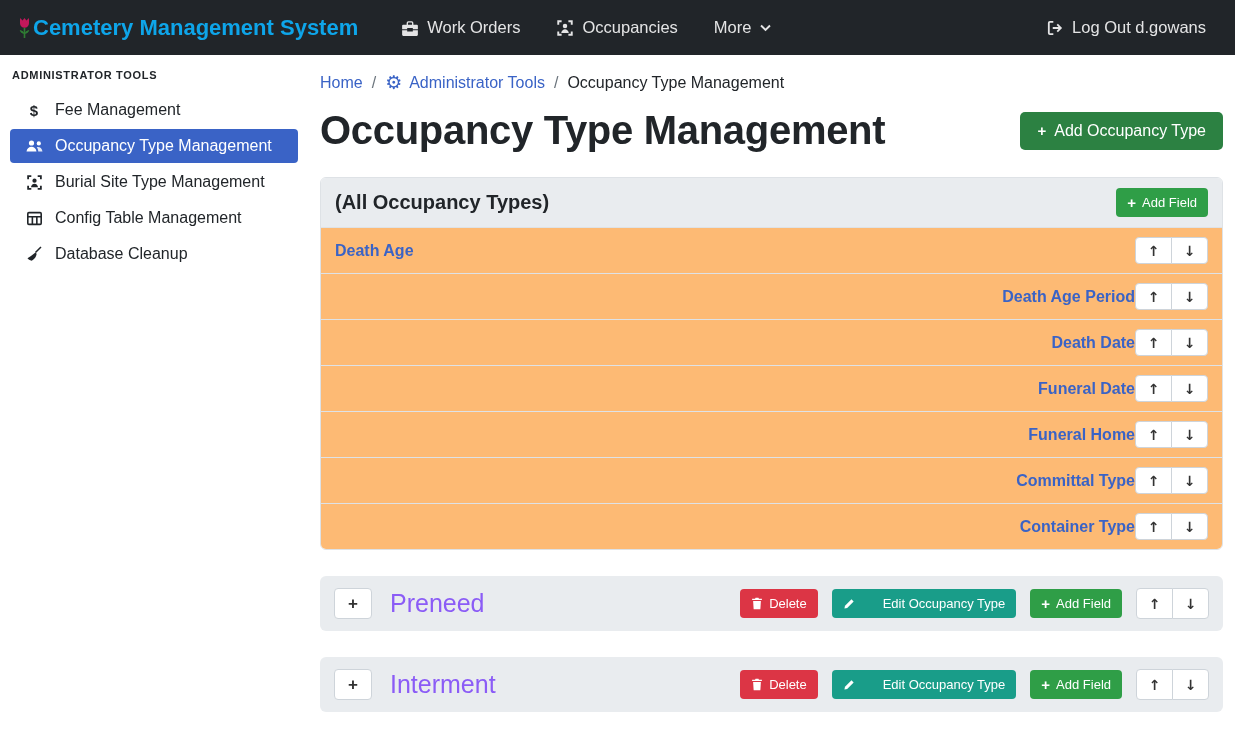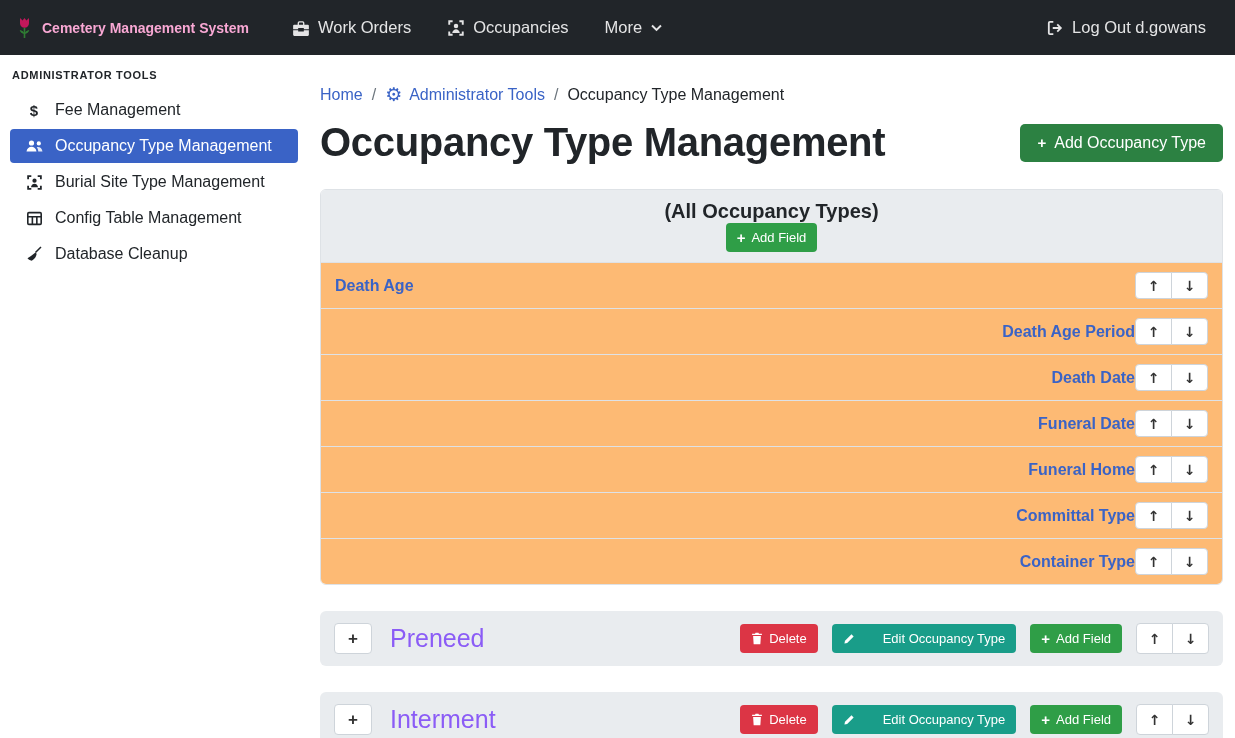--- a/index.html
+++ b/index.html
@@ -16,52 +16,52 @@
     --muted:#6c757d;
   }
   *{box-sizing:border-box;}
   html,body{margin:0;padding:0;}
   body{
     width:1235px;height:738px;overflow:hidden;background:#fff;
     font-family:"Liberation Sans","DejaVu Sans",sans-serif;color:var(--text);
   }
   
   .navbar{height:55px;background:var(--navbar);display:flex;align-items:center;padding:0 16px;color:#fff;}
-  .brand{display:flex;align-items:center;gap:9px;font-weight:700;font-size:14px;color:#f9a8d4;white-space:nowrap;cursor:pointer;}
+  .brand{display:flex;align-items:center;font-weight:700;font-size:22px;color:#0ea5e9;white-space:nowrap;cursor:pointer;}
   .nav-links{display:flex;align-items:center;margin-left:30px;gap:10px;}
   .nav-link{display:flex;align-items:center;gap:8px;color:rgba(255,255,255,.88);font-size:16.5px;padding:8px 13px;cursor:pointer;white-space:nowrap;}
   .nav-link svg{flex:none;}
   .navbar-right{margin-left:auto;}
   
   .layout{display:flex;height:605px;}
   .sidebar{width:308px;flex:none;padding-top:6px;background:#fff;}
   .sidebar-heading{padding:8px 12px 10px;font-size:11px;font-weight:700;letter-spacing:.7px;text-transform:uppercase;color:var(--text);}
   .side-item{display:flex;align-items:center;gap:11px;margin:2px 10px;padding:8px 14px;border-radius:4px;font-size:16px;color:var(--text);cursor:pointer;}
   .side-item .sicon{width:20px;flex:none;display:flex;justify-content:center;align-items:center;font-weight:700;font-size:15px;}
   .side-item.active{background:var(--primary);color:#fff;}
   
   .content{flex:1;padding:16px 12px 0 12px;min-width:0;}
-  .breadcrumb{display:flex;align-items:center;gap:9px;font-size:16px;margin:14px 0 16px;}
+  .breadcrumb{display:flex;align-items:center;gap:9px;font-size:16px;margin:2px 0 16px;}
   .breadcrumb a{color:var(--primary);text-decoration:none;cursor:pointer;}
   .crumb-with-icon{display:flex;align-items:center;gap:7px;}
   .crumb-sep{color:var(--muted);}
   .crumb-current{color:var(--text);}
   .gear{color:var(--primary);font-size:19px;line-height:1;}
   .title-row{display:flex;align-items:center;justify-content:space-between;}
   h1.page-title{margin:0;font-size:40px;font-weight:600;letter-spacing:-.3px;color:var(--text);}
   .btn{border:none;border-radius:5px;color:#fff;display:inline-flex;align-items:center;gap:8px;cursor:pointer;font-family:inherit;}
   .btn-big{background:var(--success-dark);font-size:16px;padding:10px 17px;}
   .btn-sm{font-size:13px;padding:7px 11px;border-radius:4px;gap:6px;}
   .btn-green{background:var(--success);}
   .btn-red{background:var(--danger);}
   .btn-teal{background:var(--teal);gap:28px;}
   .plus{font-weight:700;font-size:15px;line-height:1;}
   
   .card{margin-top:24px;border:1px solid var(--border);border-radius:6px;overflow:hidden;background:#fff;}
-  .card-header{background:var(--header-bg);border-bottom:1px solid var(--border);padding:10px 14px;display:flex;align-items:center;justify-content:space-between;flex-direction:column;}
+  .card-header{background:var(--header-bg);border-bottom:1px solid var(--border);padding:10px 14px;display:flex;align-items:center;justify-content:space-between;}
   .card-header .ct{font-size:20px;font-weight:600;}
   .field-row{display:flex;align-items:center;justify-content:space-between;padding:9px 14px;background:#fdba74;}
   .field-row + .field-row{border-top:1px solid var(--border);justify-content:flex-end;}
   .field-link{color:var(--primary);font-weight:700;font-size:16px;text-decoration:none;cursor:pointer;}
   .arrow-group{display:inline-flex;}
   .arrow-btn{width:37px;height:27px;background:#fff;border:1px solid var(--btn-border);color:#333;
     display:flex;align-items:center;justify-content:center;font-size:14px;font-weight:700;cursor:pointer;padding:0;
     font-family:"DejaVu Sans",sans-serif;}
   .arrow-btn.up{border-radius:4px 0 0 4px;}
   .arrow-btn.down{border-radius:0 4px 4px 0;margin-left:-1px;}

